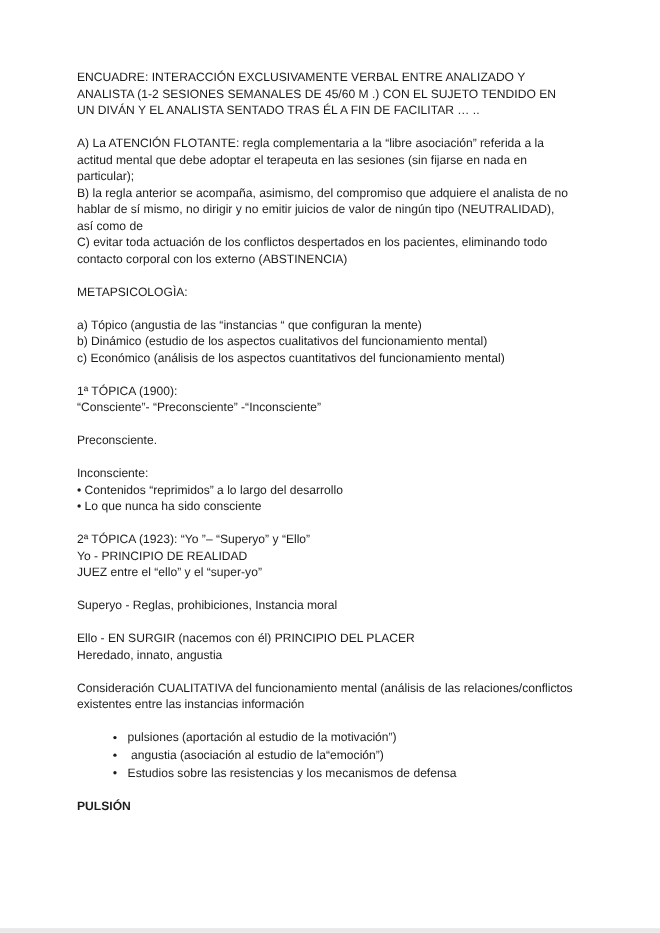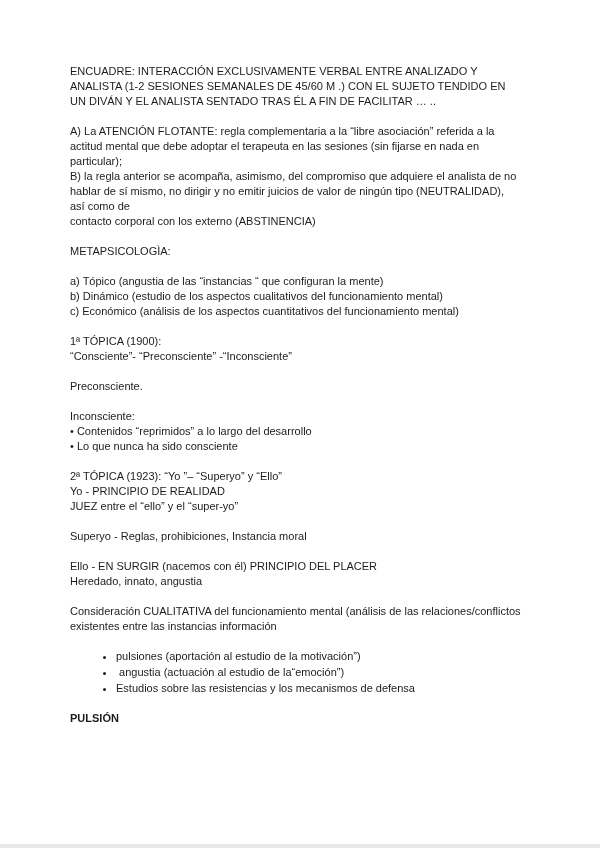--- a/index.html
+++ b/index.html
@@ -42,20 +42,21 @@
         <div class="line">ANALISTA (1-2 SESIONES SEMANALES DE 45/60 M .) CON EL SUJETO TENDIDO EN</div>
         <div class="line">UN DIVÁN Y EL ANALISTA SENTADO TRAS ÉL A FIN DE FACILITAR … ..</div>
       </div>
       <div class="block normal">
         <div class="line">A) La ATENCIÓN FLOTANTE: regla complementaria a la “libre asociación” referida a la</div>
         <div class="line">actitud mental que debe adoptar el terapeuta en las sesiones (sin fijarse en nada en</div>
         <div class="line">particular);</div>
         <div class="line">B) la regla anterior se acompaña, asimismo, del compromiso que adquiere el analista de no</div>
         <div class="line">hablar de sí mismo, no dirigir y no emitir juicios de valor de ningún tipo (NEUTRALIDAD),</div>
         <div class="line">así como de</div>
+        <div class="line">C) evitar toda actuación de los conflictos despertados en los pacientes, eliminando todo</div>
         <div class="line">contacto corporal con los externo (ABSTINENCIA)</div>
       </div>
       <div class="block normal">
         <div class="line">METAPSICOLOGÌA:</div>
       </div>
       <div class="block normal">
         <div class="line">a) Tópico (angustia de las “instancias “ que configuran la mente)</div>
         <div class="line">b) Dinámico (estudio de los aspectos cualitativos del funcionamiento mental)</div>
         <div class="line">c) Económico (análisis de los aspectos cuantitativos del funcionamiento mental)</div>
       </div>
@@ -86,20 +87,20 @@
       <div class="block normal">
         <div class="line">Ello - EN SURGIR (nacemos con él) PRINCIPIO DEL PLACER</div>
         <div class="line">Heredado, innato, angustia</div>
       </div>
       <div class="block normal">
         <div class="line">Consideración CUALITATIVA del funcionamiento mental (análisis de las relaciones/conflictos</div>
         <div class="line">existentes entre las instancias información</div>
       </div>
       <ul class="block list">
         <li>pulsiones (aportación al estudio de la motivación”)</li>
-        <li> angustia (actuación al estudio de la“emoción”)</li>
+        <li> angustia (asociación al estudio de la“emoción”)</li>
         <li>Estudios sobre las resistencias y los mecanismos de defensa</li>
       </ul>
       <div class="block bold">
         <div class="line">PULSIÓN</div>
       </div>
     </div>
 </div>
 
 </body></html>

